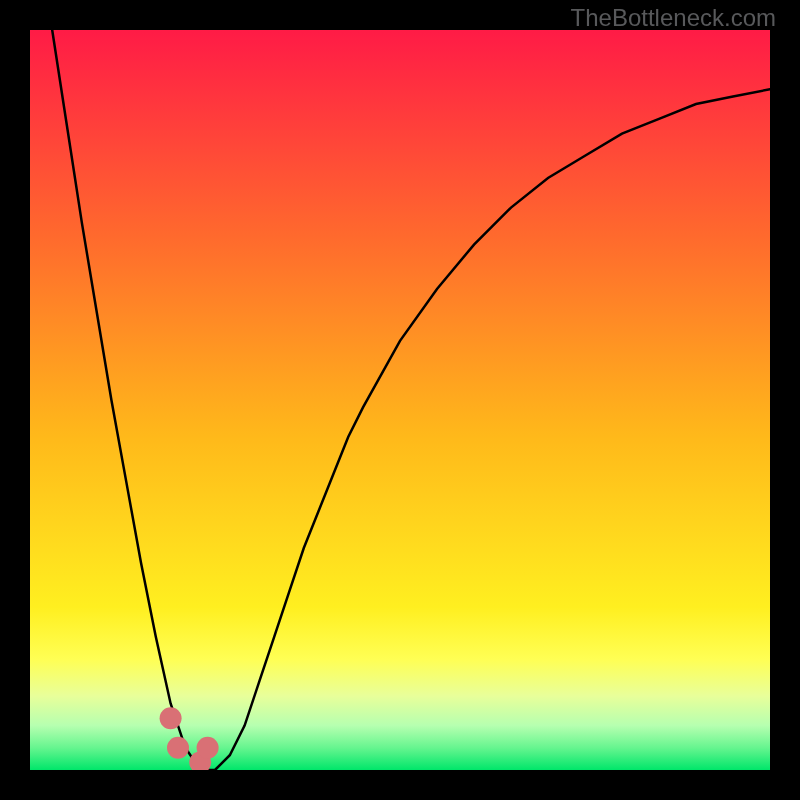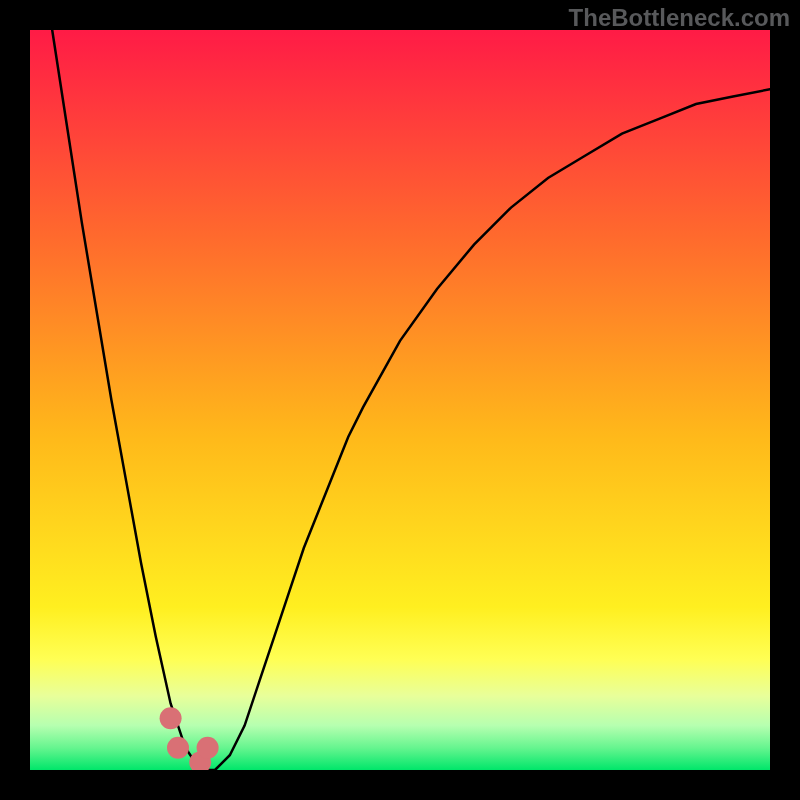--- a/index.html
+++ b/index.html
@@ -1,18 +1,18 @@
 <!DOCTYPE html>
 <html><head>
 <meta charset="utf-8">
 <style>
   html,body{margin:0;padding:0;width:800px;height:800px;background:#000;overflow:hidden;font-family:Arial,Helvetica,sans-serif}
   .frame{position:absolute;left:0;top:0;width:800px;height:800px;background:#000}
   .plot{position:absolute;left:30px;top:30px;width:740px;height:740px}
-  .watermark{position:absolute;top:4px;right:10px;color:#58595b;font-size:24px;font-weight:700;letter-spacing:0}
+  .watermark{position:absolute;top:4px;right:24px;color:#58595b;font-size:24px;font-weight:400;letter-spacing:0}
   svg{display:block}
 </style>
 </head>
 <body>
 
 <div class="frame">
   <div class="plot">
     <svg viewBox="0 0 740 740" width="740" height="740">
       <defs>
         <linearGradient id="bg" x1="0" y1="0" x2="0" y2="1">

